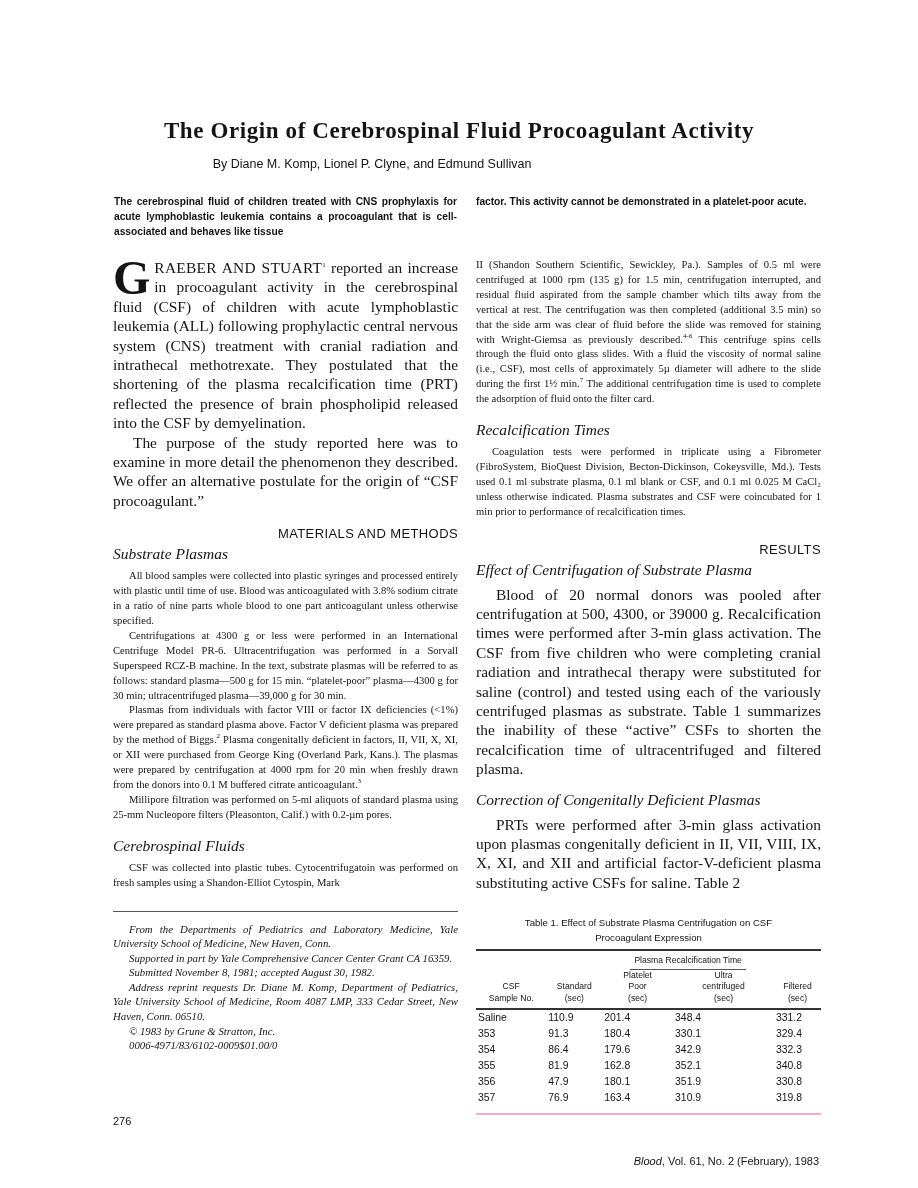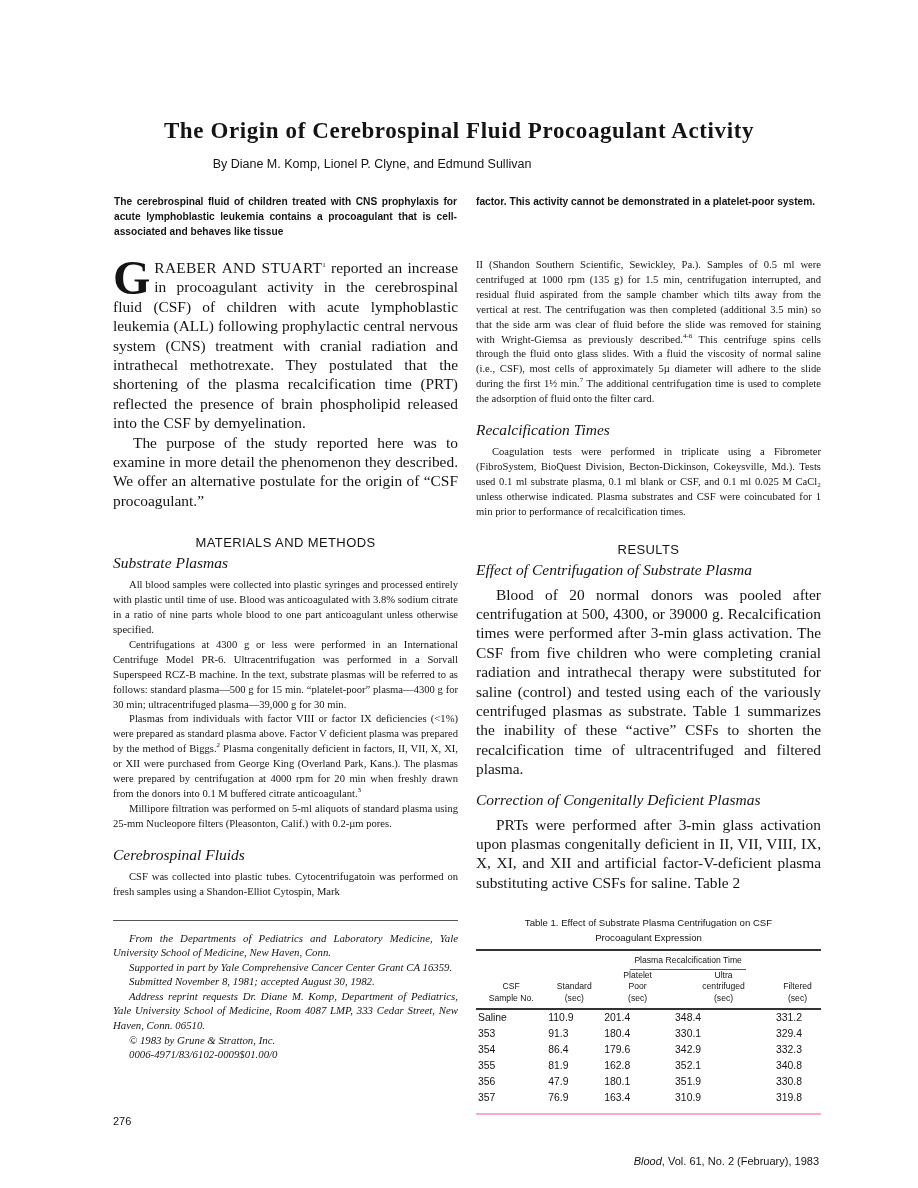--- a/index.html
+++ b/index.html
@@ -15,21 +15,21 @@
     .abs-right { left: 476px; width: 343px; }
     .col { position: absolute; top: 258px; width: 345px; }
     .col-left { left: 113px; }
     .col-right { left: 476px; }
     .big { font-family: "Liberation Serif", serif; font-size: 15.4px; line-height: 19.4px; text-align: justify; margin: 0; }
     .big-indent { text-indent: 20px; }
     .small { font-family: "Liberation Serif", serif; font-size: 10.6px; line-height: 14.9px; text-align: justify; margin: 0; }
     .small-indent { text-indent: 16px; }
     .dropcap { float: left; font-family: "Liberation Serif", serif; font-weight: bold; font-size: 48px; line-height: 36px; margin: 2px 4px 0 0; }
     .smallcaps { font-variant: small-caps; letter-spacing: 0.3px; }
-    .sec-head { font-family: "Liberation Sans", sans-serif; font-size: 13px; text-align: center; margin: 25px 0 4px 0; letter-spacing: 0.4px; }
+    .sec-head { font-family: "Liberation Sans", sans-serif; font-size: 13px; text-align: right; margin: 16px 0 4px 0; letter-spacing: 0.4px; }
     .sub-head { font-family: "Liberation Serif", serif; font-style: italic; font-size: 15.5px; margin: 0 0 6px 0; }
     .footnote-rule { border-top: 1px solid #555; margin: 20px 0 10px 0; }
     .fn { font-family: "Liberation Serif", serif; font-style: italic; font-size: 10.8px; line-height: 14.6px; text-align: justify; margin: 0; }
     .fn-indent { text-indent: 16px; }
     .table-wrap { margin-top: 24px; }
     .table-title { font-family: "Liberation Sans", sans-serif; font-weight: normal; font-size: 9.6px; text-align: center; line-height: 14.5px; }
     table { width: 100%; border-collapse: collapse; font-family: "Liberation Sans", sans-serif; font-size: 10.4px; margin-top: 4px; }
     thead tr.top th { border-top: 2px solid #333; }
     th { font-weight: normal; font-size: 8.6px; line-height: 11.5px; padding: 0 2px; vertical-align: bottom; }
     .group-head span { display: inline-block; border-bottom: 1px solid #555; padding: 4px 4px 2px 4px; }
@@ -43,21 +43,21 @@
   </style>
 </head>
 <body>
 
 <div class="page">
 
   <div class="title">The Origin of Cerebrospinal Fluid Procoagulant Activity</div>
   <div class="authors">By Diane M. Komp, Lionel P. Clyne, and Edmund Sullivan</div>
 
   <div class="abstract abs-left">The cerebrospinal fluid of children treated with CNS prophylaxis for acute lymphoblastic leukemia contains a procoagulant that is cell-associated and behaves like tissue</div>
-  <div class="abstract abs-right">factor. This activity cannot be demonstrated in a platelet-poor system.</div>
+  <div class="abstract abs-right">factor. This activity cannot be demonstrated in a platelet-poor acute.</div>
 
   <div class="col col-left">
     <p class="big">
       <span class="dropcap">G</span><span class="smallcaps">RAEBER AND STUART</span><sup>1</sup><span> reported an increase in procoagulant activity in the cerebrospinal fluid (CSF) of children with acute lymphoblastic leukemia (ALL) following prophylactic central nervous system (CNS) treatment with cranial radiation and intrathecal methotrexate. They postulated that the shortening of the plasma recalcification time (PRT) reflected the presence of brain phospholipid released into the CSF by demyelination.</span>
     </p>
     <p class="big big-indent">The purpose of the study reported here was to examine in more detail the phenomenon they described. We offer an alternative postulate for the origin of “CSF procoagulant.”</p>
 
     <div class="sec-head">MATERIALS AND METHODS</div>
     <div class="sub-head">Substrate Plasmas</div>
 

